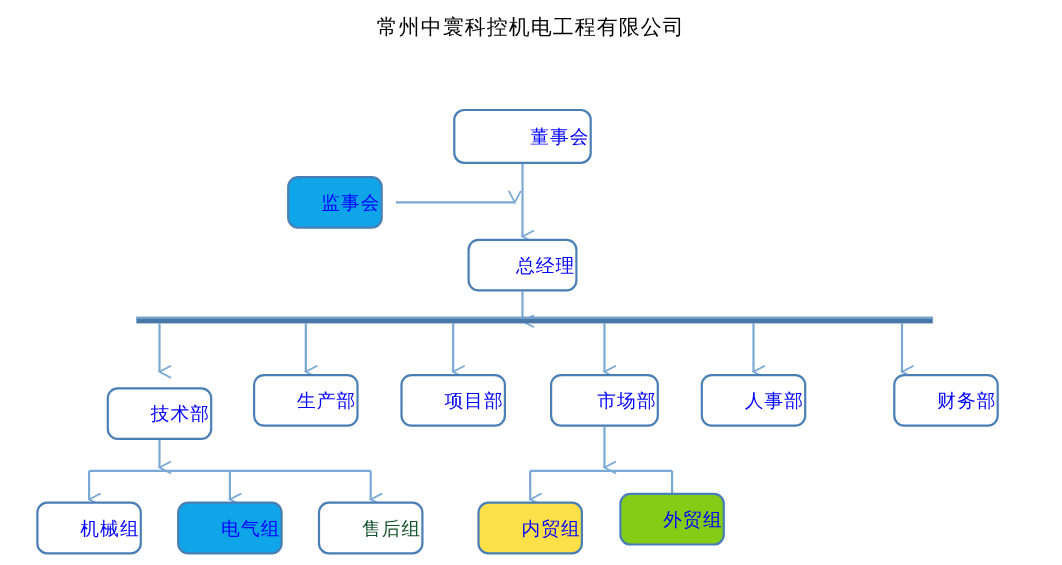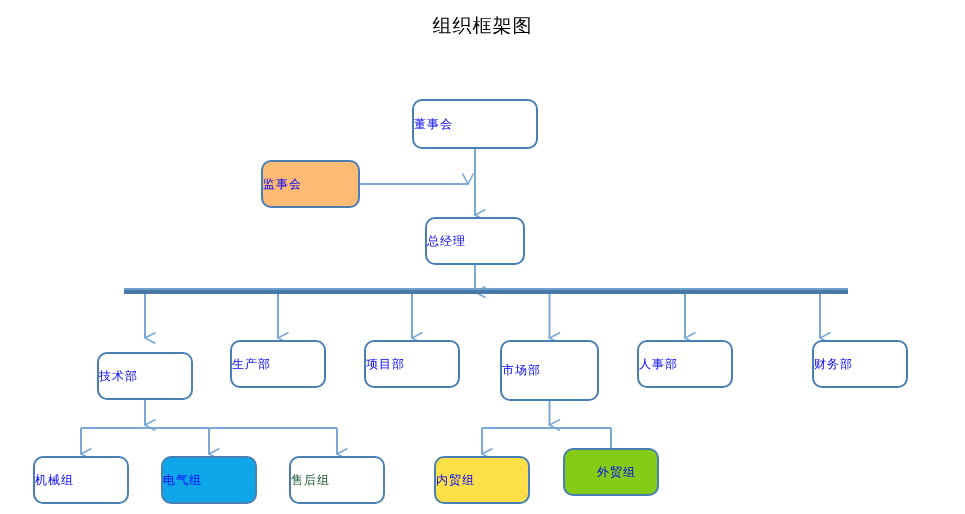--- a/index.html
+++ b/index.html
@@ -25,40 +25,40 @@
   .title-line{display:block;}
 
   .node{
     position:absolute;
     box-sizing:border-box;
     border:2px solid #4a7fb5;
     border-radius:10px;
     background:#ffffff;
     color:#0000ff;
     font-family:"DejaVu Serif","Liberation Serif",serif;
-    font-size:12px;
+    font-size:17px;
     display:flex;
     align-items:center;
-    justify-content:flex-start;
+    justify-content:flex-end;
     letter-spacing:1px;
     white-space:nowrap;
   }
 
   svg.links{
     position:absolute;left:0;top:0;width:965px;height:514px;
     pointer-events:none;
   }
 </style>
 </head>
 <body>
 
 <div id="chart">
 
   <div class="title-block">
-    <span class="title-line">组织框架图</span>
+    <span class="title-line">常州中寰科控机电工程有限公司</span>
   </div>
 
   <svg class="links" viewBox="0 0 965 514">
     <defs>
       <marker id="vchev" markerWidth="14" markerHeight="14" refX="6" refY="11" orient="auto-start-reverse" markerUnits="userSpaceOnUse">
         <path d="M0.5,0.5 L6,11 L11.5,0.5" fill="none" stroke="#7aa9d6" stroke-width="1.6"></path>
       </marker>
     </defs>
     <g id="edge-layer">
         <path d="M475,149 L475,215" stroke="#7aa9d6" stroke-width="2" fill="none" marker-end="url(#vchev)"></path>
@@ -83,36 +83,36 @@
     <g id="bus-layer">
         <rect x="124" y="288" width="724" height="6" fill="#4878a8"></rect>
         <rect x="124" y="288" width="724" height="2" fill="#6f9fcb"></rect>
       </g>
   </svg>
 
   <div id="node-layer">
       <div class="node" style="left: 412px; top: 99px; width: 126px; height: 50px; border-color: rgb(74, 127, 181); background: rgb(255, 255, 255);">
         <span style="color: rgb(0, 0, 255);">董事会</span>
       </div>
-      <div class="node" style="left: 261px; top: 160px; width: 99px; height: 48px; border-color: rgb(74, 127, 181); background: #fdba74;">
+      <div class="node" style="left: 261px; top: 160px; width: 87px; height: 48px; border-color: rgb(74, 127, 181); background: #0ea5e9;">
         <span style="color: rgb(0, 0, 255);">监事会</span>
       </div>
       <div class="node" style="left: 425px; top: 217px; width: 100px; height: 48px; border-color: rgb(74, 127, 181); background: rgb(255, 255, 255);">
         <span style="color: rgb(0, 0, 255);">总经理</span>
       </div>
       <div class="node" style="left: 97px; top: 340px; width: 96px; height: 48px; border-color: rgb(74, 127, 181); background: rgb(255, 255, 255); margin-top: 12px;">
         <span style="color: rgb(0, 0, 255);">技术部</span>
       </div>
       <div class="node" style="left: 230px; top: 340px; width: 96px; height: 48px; border-color: rgb(74, 127, 181); background: rgb(255, 255, 255);">
         <span style="color: rgb(0, 0, 255);">生产部</span>
       </div>
       <div class="node" style="left: 364px; top: 340px; width: 96px; height: 48px; border-color: rgb(74, 127, 181); background: rgb(255, 255, 255);">
         <span style="color: rgb(0, 0, 255);">项目部</span>
       </div>
-      <div class="node" style="left: 500px; top: 340px; width: 99px; height: 61px; border-color: rgb(74, 127, 181); background: rgb(255, 255, 255);">
+      <div class="node" style="left: 500px; top: 340px; width: 99px; height: 48px; border-color: rgb(74, 127, 181); background: rgb(255, 255, 255);">
         <span style="color: rgb(0, 0, 255);">市场部</span>
       </div>
       <div class="node" style="left: 637px; top: 340px; width: 96px; height: 48px; border-color: rgb(74, 127, 181); background: rgb(255, 255, 255);">
         <span style="color: rgb(0, 0, 255);">人事部</span>
       </div>
       <div class="node" style="left: 772px; top: 340px; width: 96px; height: 48px; border-color: rgb(74, 127, 181); background: rgb(255, 255, 255); margin-left: 40px;">
         <span style="color: rgb(0, 0, 255);">财务部</span>
       </div>
       <div class="node" style="left: 33px; top: 456px; width: 96px; height: 48px; border-color: rgb(74, 127, 181); background: rgb(255, 255, 255);">
         <span style="color: rgb(0, 0, 255);">机械组</span>

